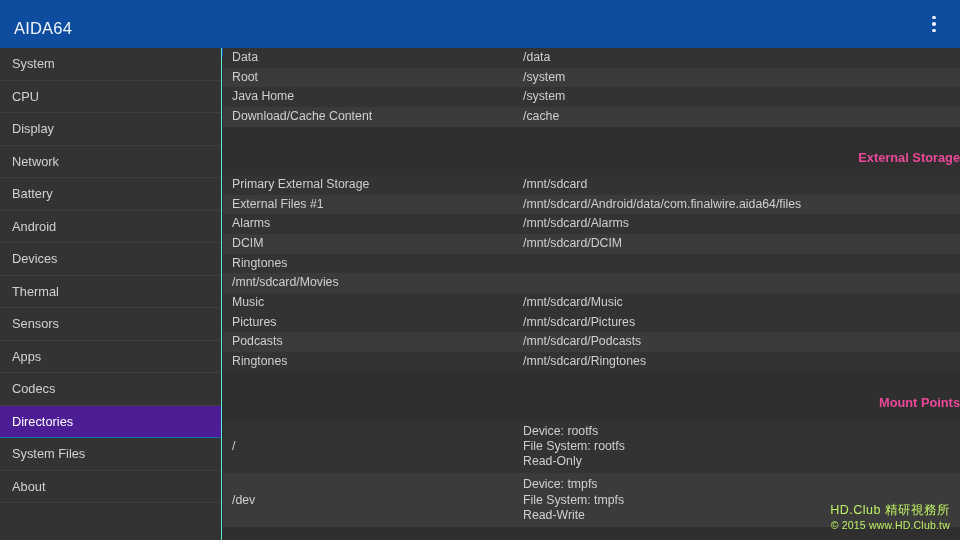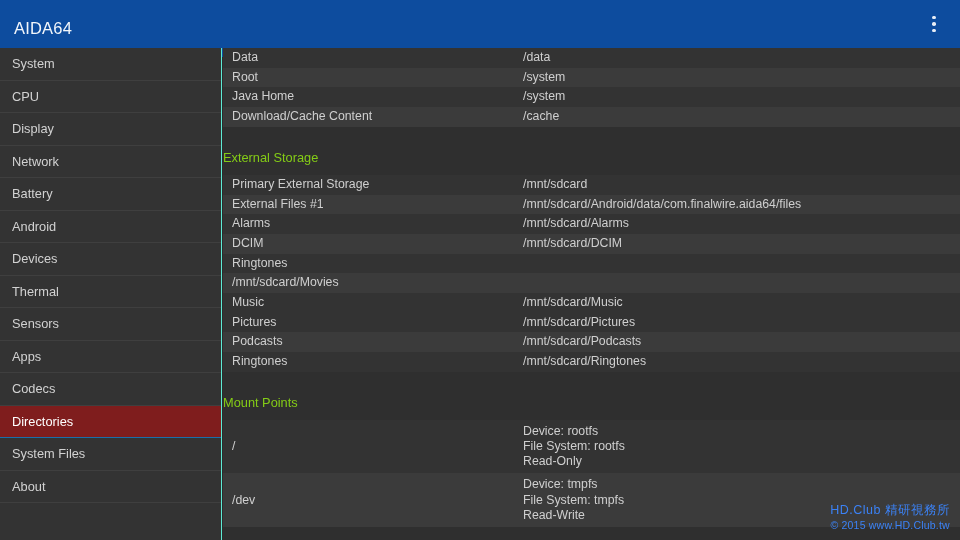--- a/index.html
+++ b/index.html
@@ -81,21 +81,21 @@
     display: flex;
     align-items: center;
     padding-left: 12px;
     font-size: 12.8px;
     color: #d2d2d2;
     border-bottom: 1px solid #3f3f3f;
     cursor: pointer;
     user-select: none;
   }
   .nav-item.selected {
-    background: #7f1d1d;
+    background: #4c1d95;
     color: #ffffff;
     border-bottom-color: #1a6fab;
   }
   #sidebar-filler {
     background: #333333;
     height: 200px;
   }
 
   
   #content {
@@ -129,24 +129,24 @@
   .row .v {
     flex: 1 1 auto;
     white-space: nowrap;
     overflow: hidden;
   }
 
   
   .section {
     height: 34px;
     line-height: 34px;
-    text-align: left;
+    text-align: right;
     font-size: 12.8px;
-    font-weight: normal;
-    color: #84cc16;
+    font-weight: bold;
+    color: #ec4899;
     background: #2f2f2f;
   }
   .gap {
     height: 14px;
     background: #2f2f2f;
   }
 
   
   .row.multi {
     align-items: center;
@@ -157,22 +157,22 @@
   }
   .row.multi .k { line-height: 15.2px; }
   .row.multi .v { white-space: normal; }
   .row.multi .v .l { display: block; }
 
   
   #watermark {
     position: absolute;
     right: 10px;
     bottom: 8px;
-    text-align: center;
-    color: #3b82f6;
+    text-align: right;
+    color: #bef264;
     pointer-events: none;
     line-height: 1.25;
     margin-top: 33px;
   }
   #watermark .wm1 { font-size: 12.5px; letter-spacing: 0.5px; }
   #watermark .wm2 { font-size: 10.5px; letter-spacing: 0.2px; }
 </style>
 </head>
 <body>
 

